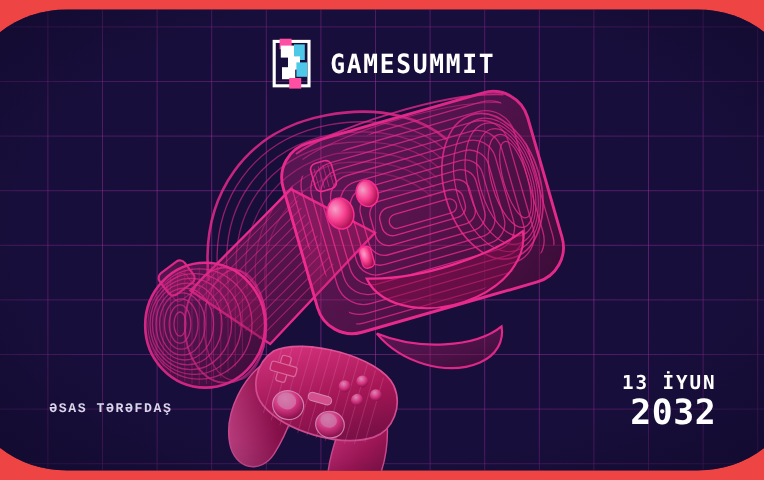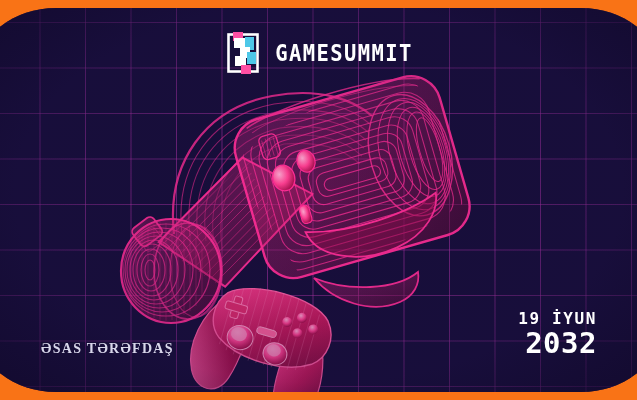--- a/index.html
+++ b/index.html
@@ -5,21 +5,21 @@
   html, body {
     margin: 0;
     padding: 0;
     background: #2a2a5c;
   }
   #poster {
     position: relative;
     width: 637px;
     height: 400px;
     overflow: hidden;
-    background: #f97316;
+    background: #ef4444;
     font-family: "DejaVu Sans", sans-serif;
   }
 
   
   .crt-screen {
     position: absolute;
     left: -22px;
     top: 8px;
     width: 681px;
     height: 384px;
@@ -93,25 +93,25 @@
   .artwork svg { display: block; width: 100%; height: 100%; }
 
   
   .partner {
     position: absolute;
     left: 63px;
     bottom: 32px;
   }
   .partner-label {
     color: #d8d6ea;
-    font-family: Liberation Serif, serif;
-    font-size: 14px;
+    font-family: Liberation Mono, monospace;
+    font-size: 11px;
     font-weight: bold;
     letter-spacing: 1.3px;
-    margin-bottom: 3px;
+    margin-bottom: 13px;
     white-space: nowrap;
   }
   .partner-name {
     color: #ffffff;
     font-family: "DejaVu Sans", sans-serif;
     font-size: 26px;
     font-weight: bold;
     letter-spacing: -0.6px;
     line-height: 1;
     white-space: nowrap;
@@ -365,18 +365,18 @@
         <rect x="17" y="33" width="10" height="9" fill="#ff4fa3"></rect>
       </svg>
       <div class="brand-word">GAMESUMMIT</div>
     </div>
 
     <div class="partner">
       <div class="partner-label">ƏSAS TƏRƏFDAŞ</div>
     </div>
 
     <div class="date">
-      <div class="date-day">19 İYUN</div>
+      <div class="date-day">13 İYUN</div>
       <div class="date-year">2032</div>
     </div>
 
   </div>
 </div>
 
 </body></html>

